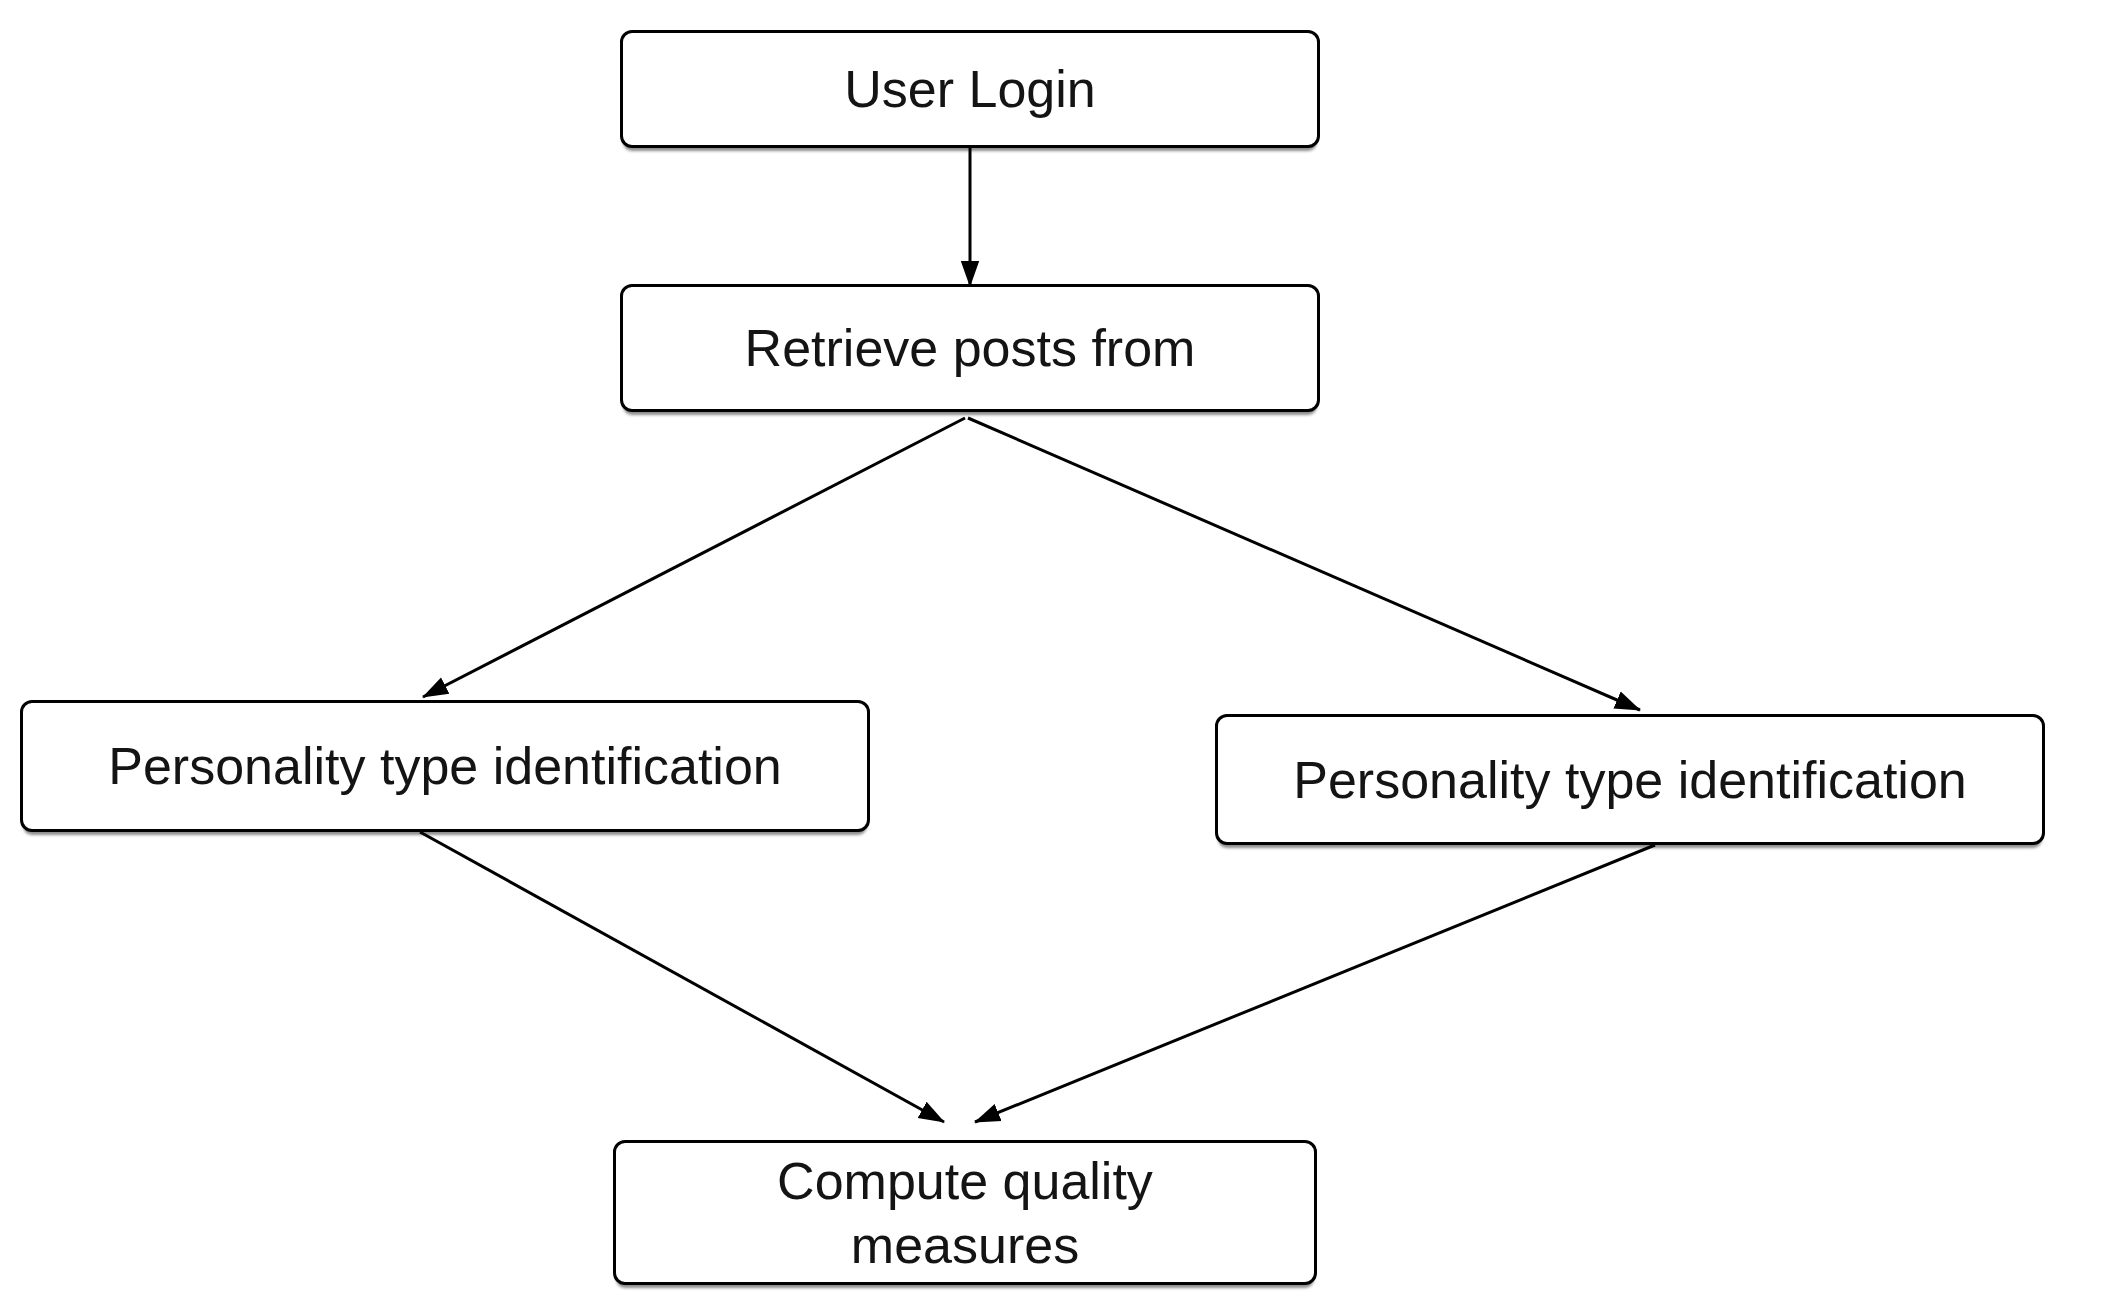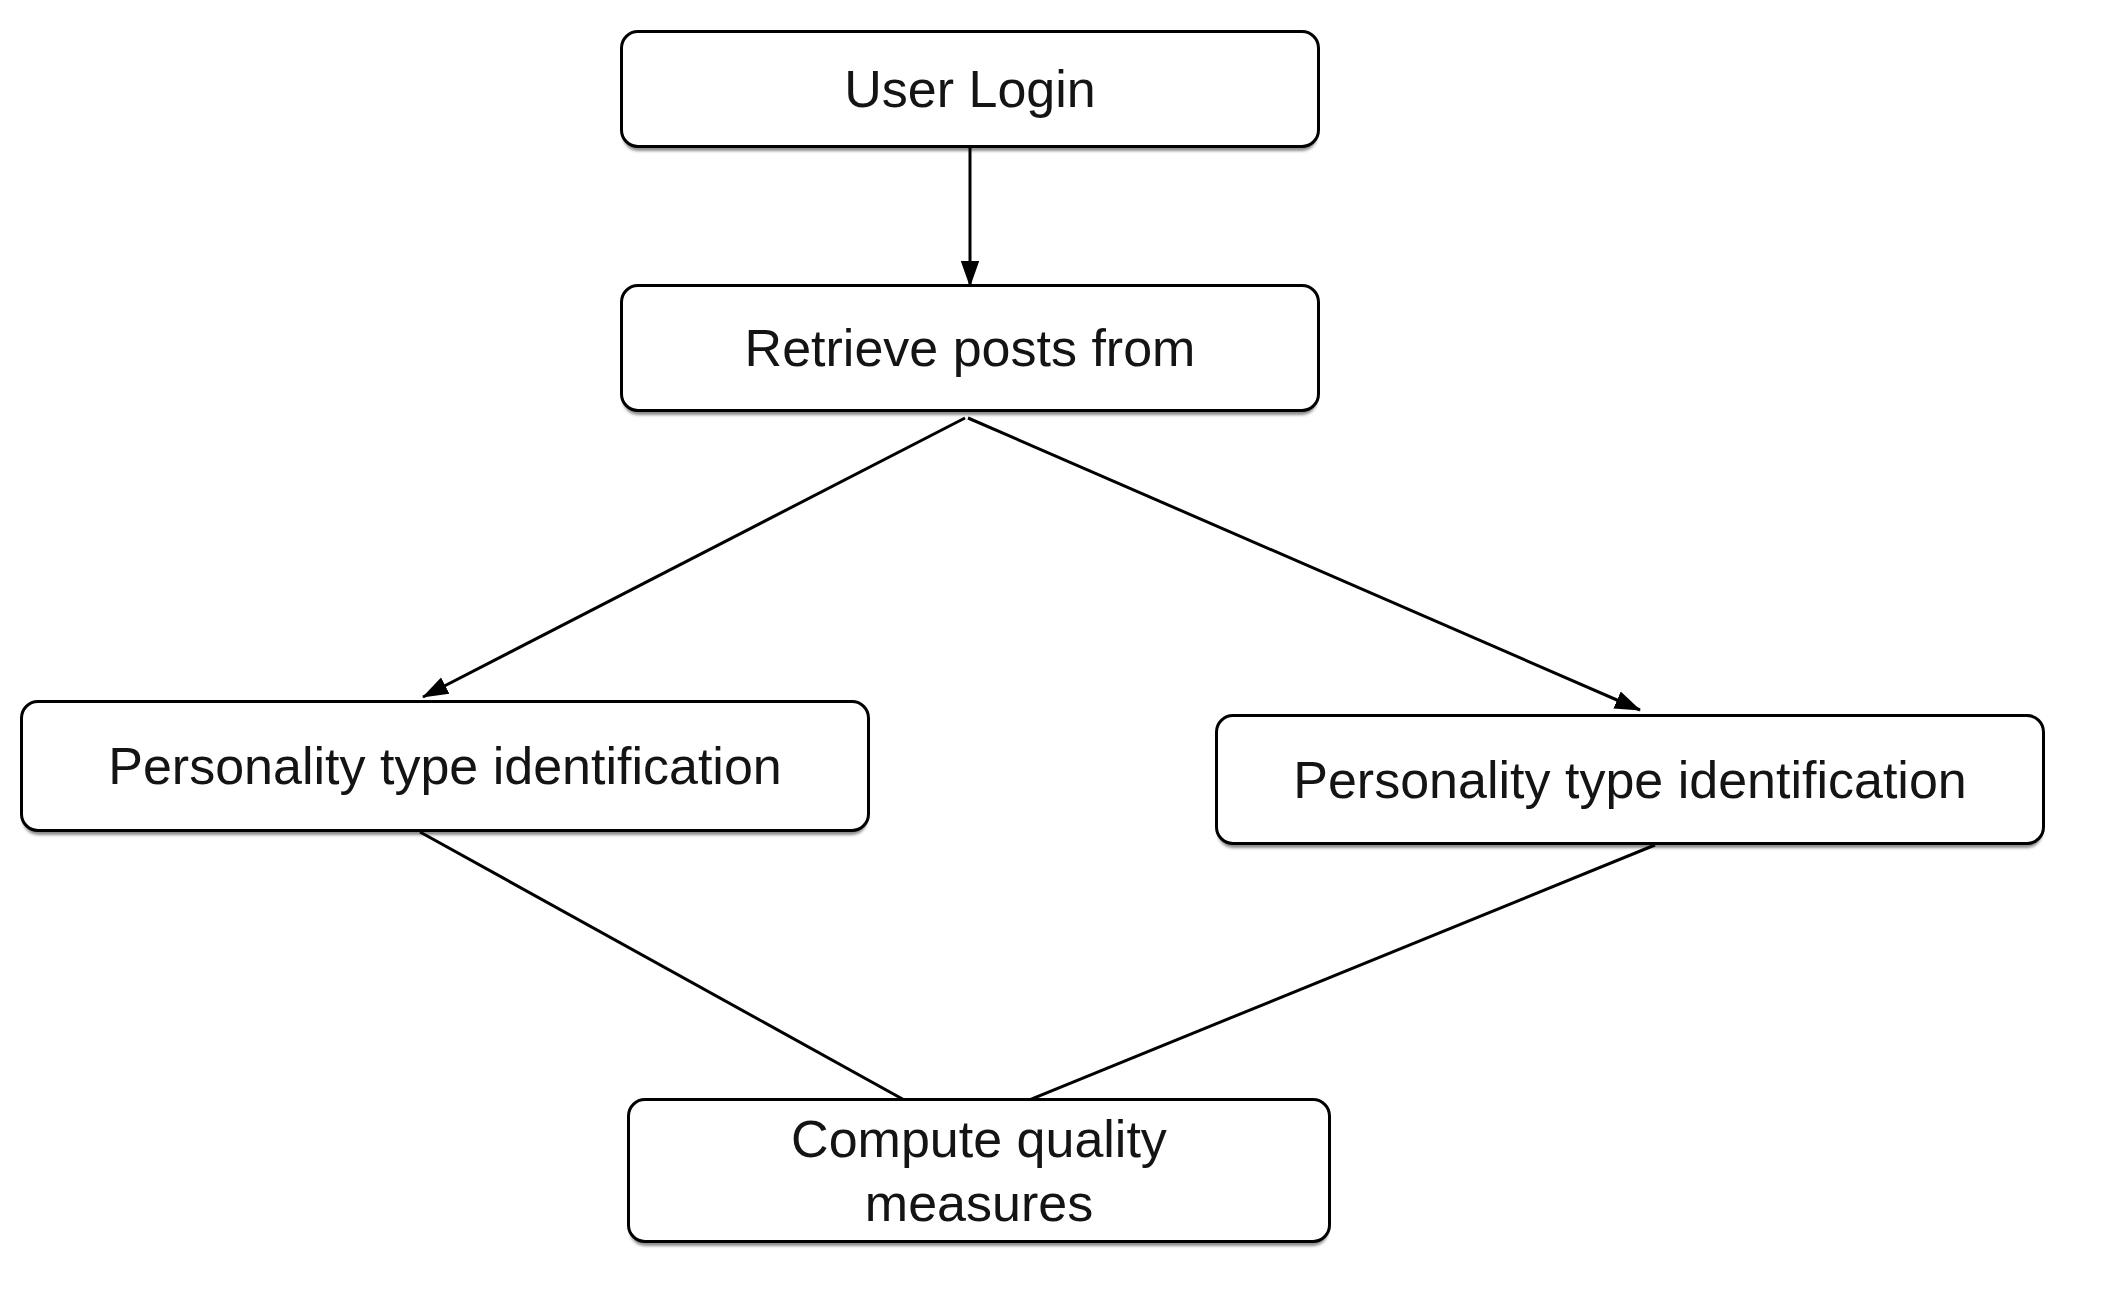--- a/index.html
+++ b/index.html
@@ -18,37 +18,37 @@
     overflow:hidden;
   }
   .edges{position:absolute;left:0;top:0;width:2120px;height:1314px;}
   .edges line{stroke:var(--line-color);stroke-width:3;}
   .edges .arrowhead{fill:var(--line-color);}
   .node{
     position:absolute;
     box-sizing:border-box;
     background:var(--box-fill);
     border:3px solid var(--box-border);
-    border-radius:18px;
+    border-radius:12px;
     display:flex;
     flex-direction:column;
     align-items:center;
     justify-content:center;
     text-align:center;
     color:var(--text-color);
     font-size:52px;
     line-height:64px;
     box-shadow:0 6px 3px -3px rgba(0,0,0,0.45);
   }
   .node .line{display:block;white-space:nowrap;}
   #n-user-login   {left:620px;  top:30px;   width:700px; height:118px;}
   #n-retrieve     {left:620px;  top:284px;  width:700px; height:128px;}
   #n-human-expert {left:20px;   top:700px;  width:850px; height:132px;}
   #n-platform     {left:1215px; top:714px;  width:830px; height:131px;}
-  #n-compute      {left:613px;  top:1098px; width:704px; height:145px;margin-left:14px;}
+  #n-compute      {left:613px;  top:1140px; width:704px; height:145px;}
 </style>
 </head>
 <body>
 
 <div class="canvas">
 
   <svg class="edges" viewBox="0 0 2120 1314" xmlns="http://www.w3.org/2000/svg">
     <defs>
       <marker id="arrow" viewBox="0 0 26 20" markerWidth="26" markerHeight="20" refX="25" refY="10" orient="auto" markerUnits="userSpaceOnUse">
         <path class="arrowhead" d="M0,0.8 L26,10 L0,19.2 Z"></path>

